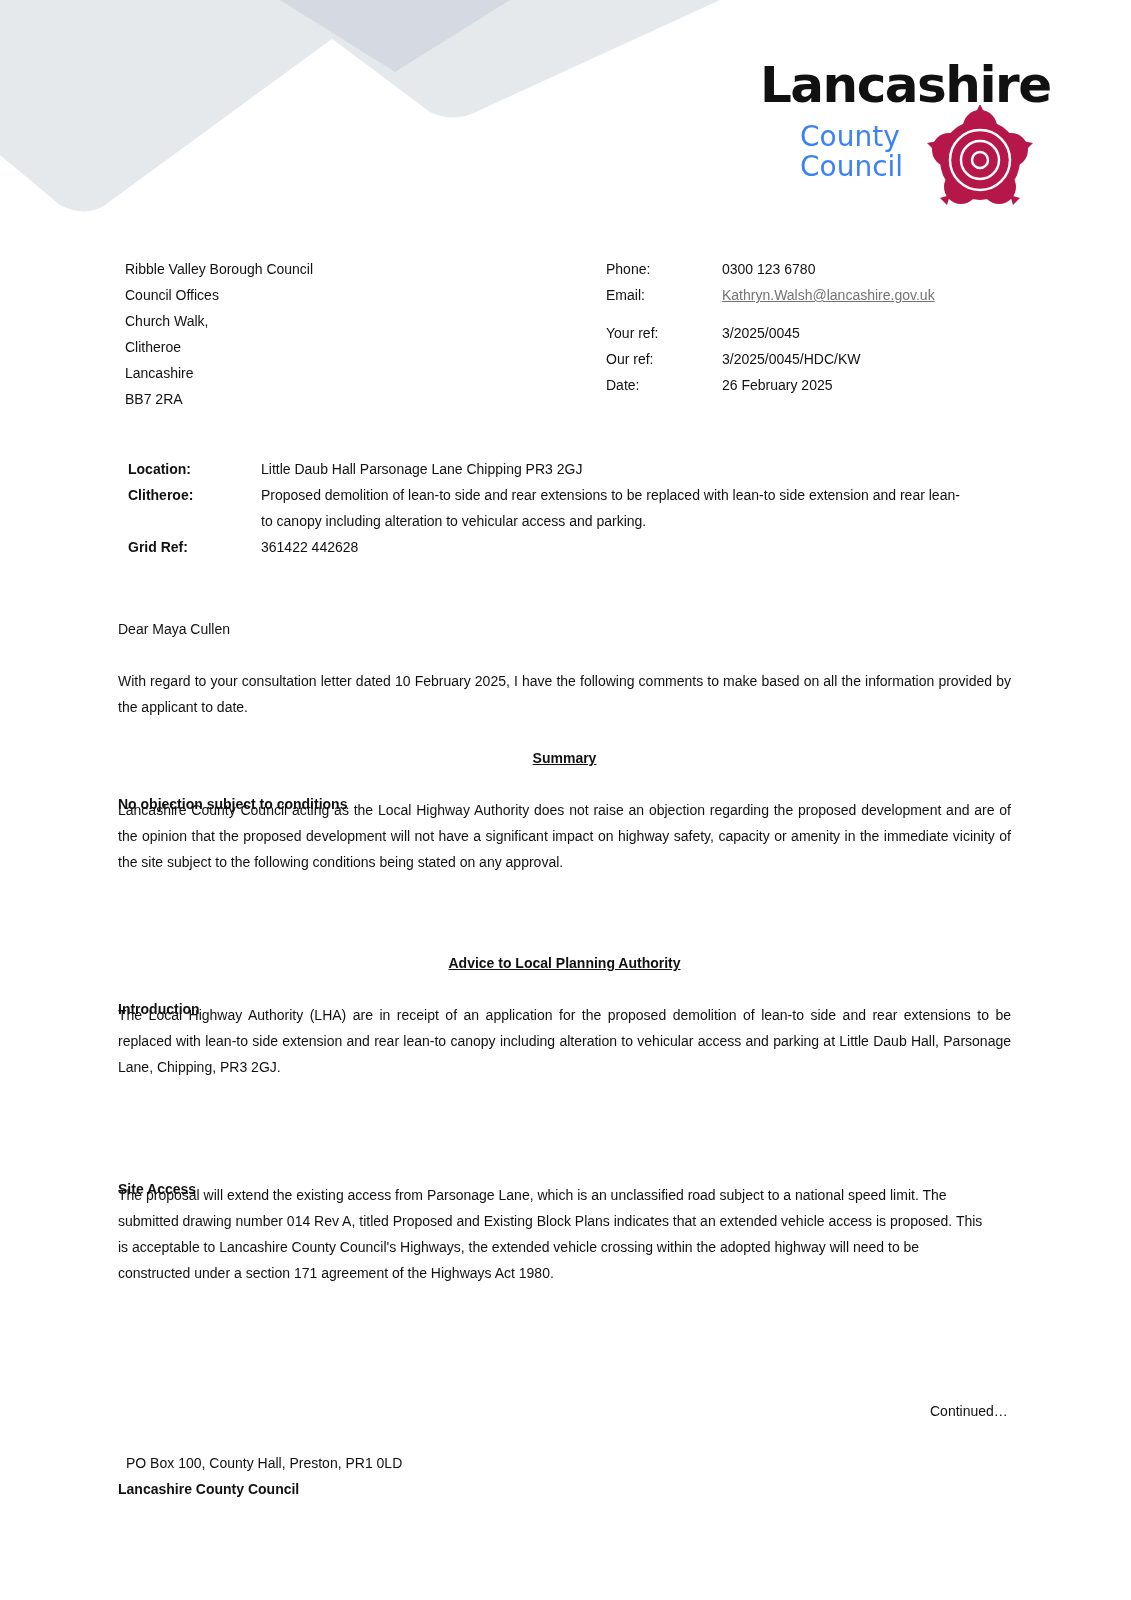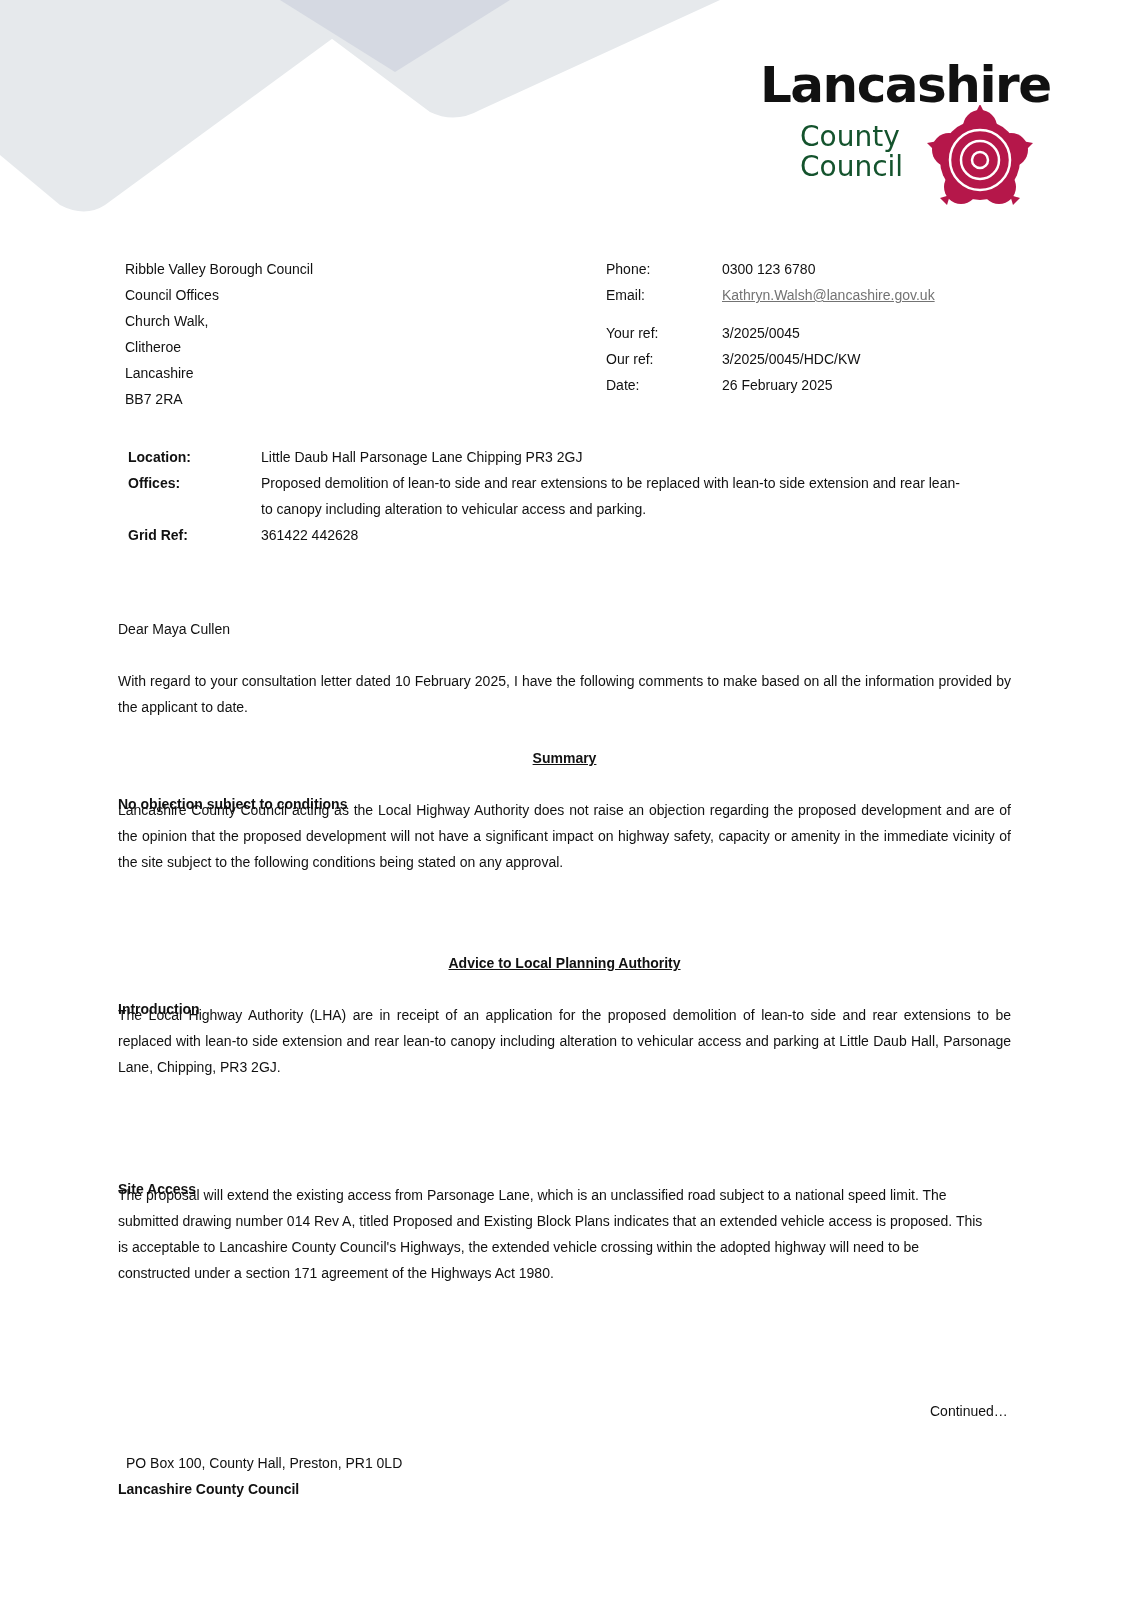--- a/index.html
+++ b/index.html
@@ -3,32 +3,32 @@
 <meta charset="utf-8">
 <style>
   html, body { margin:0; padding:0; background:#ffffff; }
   body { width:1131px; height:1600px; position:relative; overflow:hidden;
          font-family:"Liberation Sans", sans-serif; color:#111; }
   .bg-shapes { position:absolute; left:0; top:0; width:1131px; height:230px; }
   .logo { position:absolute; left:760px; top:60px; width:300px; height:150px; }
   .logo-word { position:absolute; left:0; top:0; font-family:"DejaVu Sans", sans-serif;
                font-weight:bold; font-size:50px; letter-spacing:-1.5px; color:#111; line-height:1; }
   .logo-sub { position:absolute; left:40px; top:62px; font-family:"DejaVu Sans", sans-serif;
-              font-size:28px; line-height:30px; color:#14532d; }
+              font-size:28px; line-height:30px; color:#3b82f6; }
   .rose { position:absolute; left:165px; top:45px; width:110px; height:110px; }
 
   .abs { position:absolute; font-size:14px; line-height:26px; }
   .addr { left:125px; top:256px; }
   .contact { left:597px; top:256px; }
   .contact .row { display:flex; height:26px;margin-left:9px; }
   .contact .lbl { width:116px; }
   .contact .gap { height:12px; }
   .email { color:#737373; text-decoration:underline; }
 
-  .meta { left:128px; top:444px; width:860px; }
+  .meta { left:128px; top:456px; width:860px; }
   .meta .row { display:flex; }
   .meta .lbl { width:133px; font-weight:bold; flex:none; }
   .meta .val { flex:1; }
 
   .body { left:118px; width:893px; }
   .just { text-align:justify; text-align-last:left; }
   .center-h { text-align:center; font-weight:bold; text-decoration:underline; }
   .bold { font-weight:bold;margin-top:20px; }
 </style>
 </head>
@@ -103,21 +103,21 @@
       <span>26 February 2025</span>
     </div>
 </div>
 
 <div class="abs meta">
   <div class="row">
       <span class="lbl">Location:</span>
       <span class="val">Little Daub Hall Parsonage Lane Chipping PR3 2GJ</span>
     </div>
   <div class="row">
-      <span class="lbl">Offices:</span>
+      <span class="lbl">Clitheroe:</span>
       <span class="val" style="max-width:700px">Proposed demolition of lean-to side and rear extensions to be replaced with lean-to side extension and rear lean-to canopy including alteration to vehicular access and parking.</span>
     </div>
   <div class="row">
       <span class="lbl">Grid Ref:</span>
       <span class="val">361422 442628</span>
     </div>
 </div>
 
 <div class="abs body" style="top:616px">Dear Maya Cullen</div>
 <div class="abs body just" style="top:668px">With regard to your consultation letter dated 10 February 2025, I have the following comments to make based on all the information provided by the applicant to date.</div>

